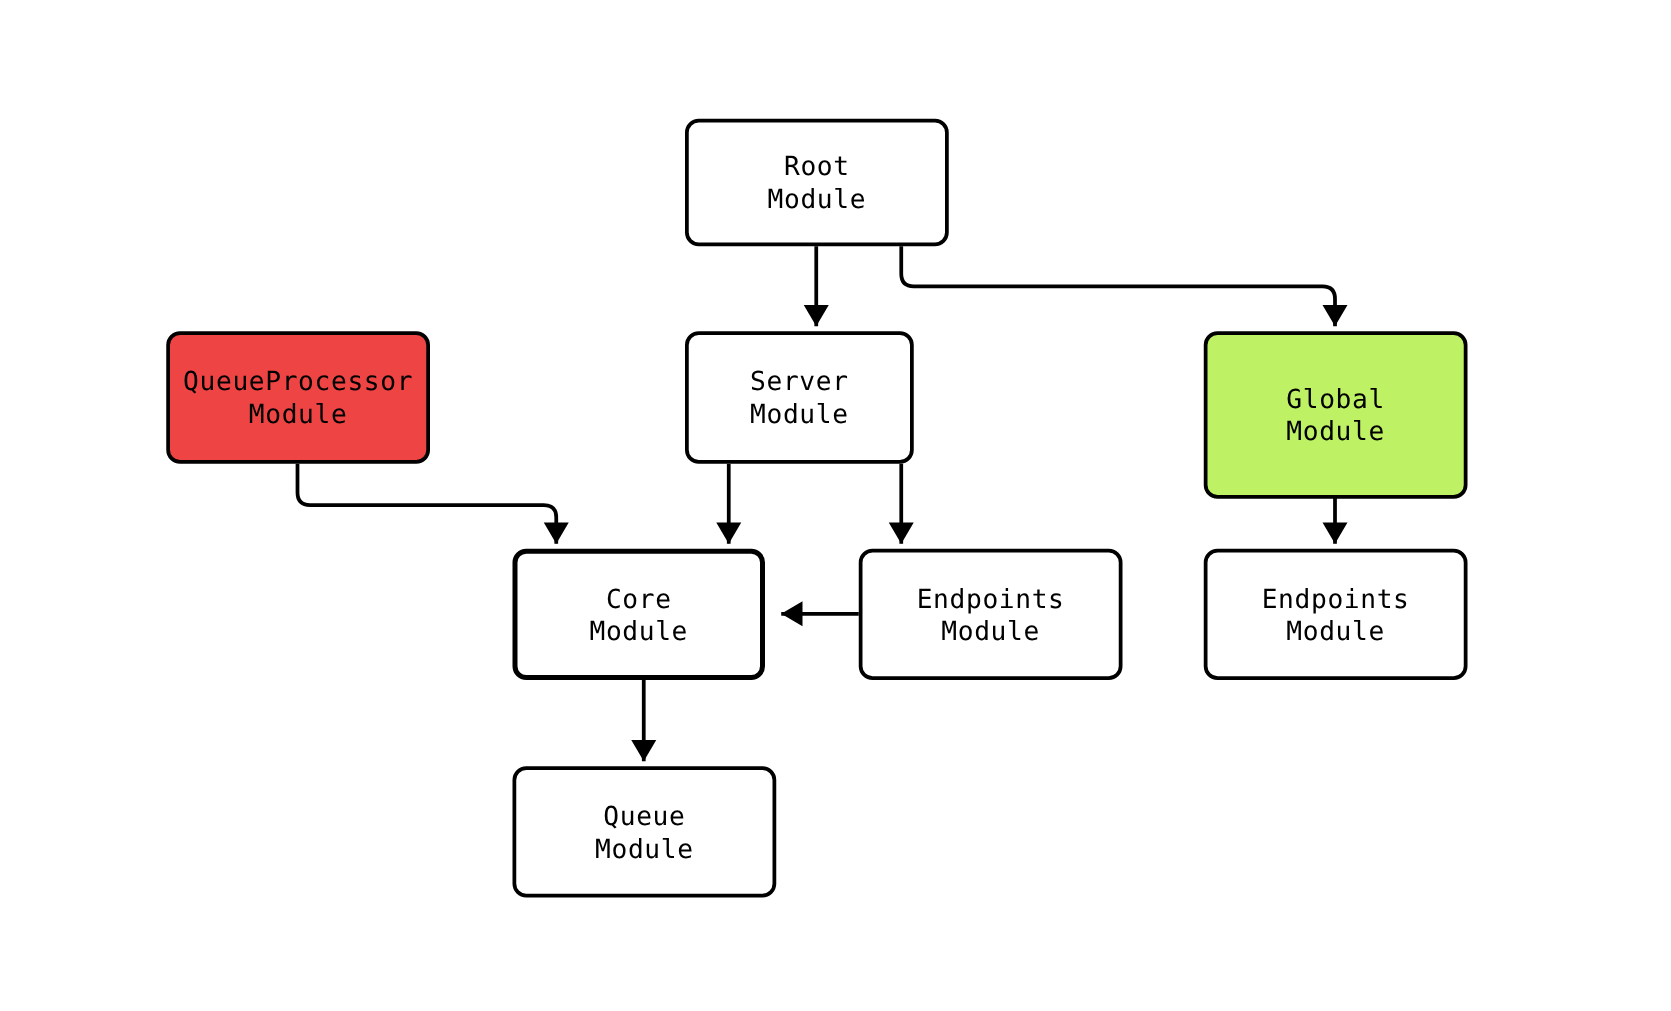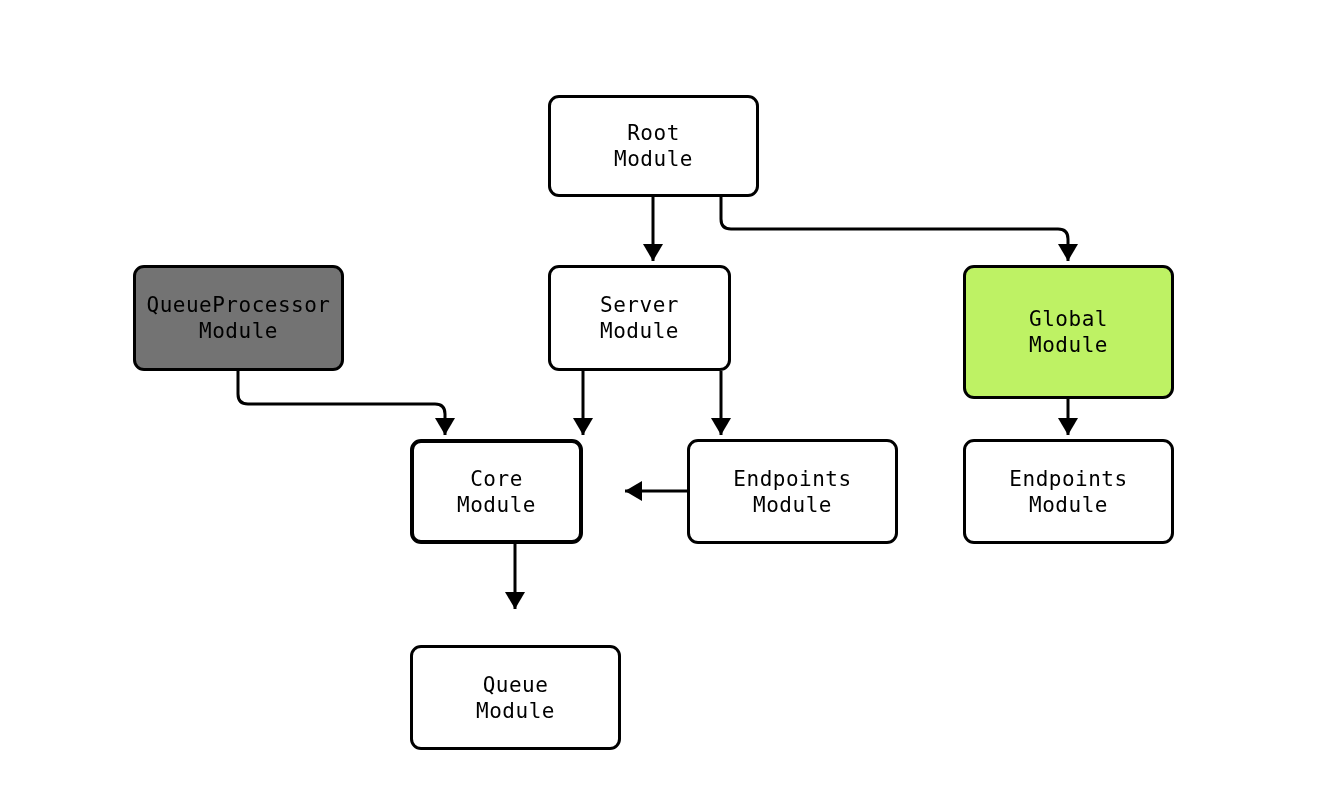--- a/index.html
+++ b/index.html
@@ -92,43 +92,43 @@
         <path d="M 515 544 L 515 609" fill="none" stroke="#000000" stroke-width="3" stroke-linecap="butt"></path>
         <polygon points="0,0 -17,-10 -17,10" fill="#000000" transform="translate(515,609) rotate(90)"></polygon>
       </g>
     </svg>
 
   <div id="node-layer">
       <div class="node" style="left: 548px; top: 95px; width: 211px; height: 102px; background: rgb(255, 255, 255); border-color: rgb(0, 0, 0);">
         <div class="node-label">Root</div>
         <div class="node-label">Module</div>
       </div>
-      <div class="node" style="left: 133px; top: 265px; width: 211px; height: 106px; background: #737373; border-color: rgb(0, 0, 0);">
+      <div class="node" style="left: 133px; top: 265px; width: 211px; height: 106px; background: #ef4444; border-color: rgb(0, 0, 0);">
         <div class="node-label">QueueProcessor</div>
         <div class="node-label">Module</div>
       </div>
       <div class="node" style="left: 548px; top: 265px; width: 183px; height: 106px; background: rgb(255, 255, 255); border-color: rgb(0, 0, 0);">
         <div class="node-label">Server</div>
         <div class="node-label">Module</div>
       </div>
       <div class="node" style="left: 963px; top: 265px; width: 211px; height: 134px; background: #bef264; border-color: rgb(0, 0, 0);">
         <div class="node-label">Global</div>
         <div class="node-label">Module</div>
       </div>
-      <div class="node emphasis" style="left: 410px; top: 439px; width: 173px; height: 105px; background: rgb(255, 255, 255); border-color: rgb(0, 0, 0);">
+      <div class="node emphasis" style="left: 410px; top: 439px; width: 202px; height: 105px; background: rgb(255, 255, 255); border-color: rgb(0, 0, 0);">
         <div class="node-label">Core</div>
         <div class="node-label">Module</div>
       </div>
       <div class="node" style="left: 687px; top: 439px; width: 211px; height: 105px; background: rgb(255, 255, 255); border-color: rgb(0, 0, 0);">
         <div class="node-label">Endpoints</div>
         <div class="node-label">Module</div>
       </div>
       <div class="node" style="left: 963px; top: 439px; width: 211px; height: 105px; background: rgb(255, 255, 255); border-color: rgb(0, 0, 0);">
         <div class="node-label">Endpoints</div>
         <div class="node-label">Module</div>
       </div>
-      <div class="node" style="left: 410px; top: 613px; width: 211px; height: 105px; background: rgb(255, 255, 255); border-color: rgb(0, 0, 0); margin-top: 32px;">
+      <div class="node" style="left: 410px; top: 613px; width: 211px; height: 105px; background: rgb(255, 255, 255); border-color: rgb(0, 0, 0);">
         <div class="node-label">Queue</div>
         <div class="node-label">Module</div>
       </div>
     </div>
 
 </div>
 
 </body></html>

